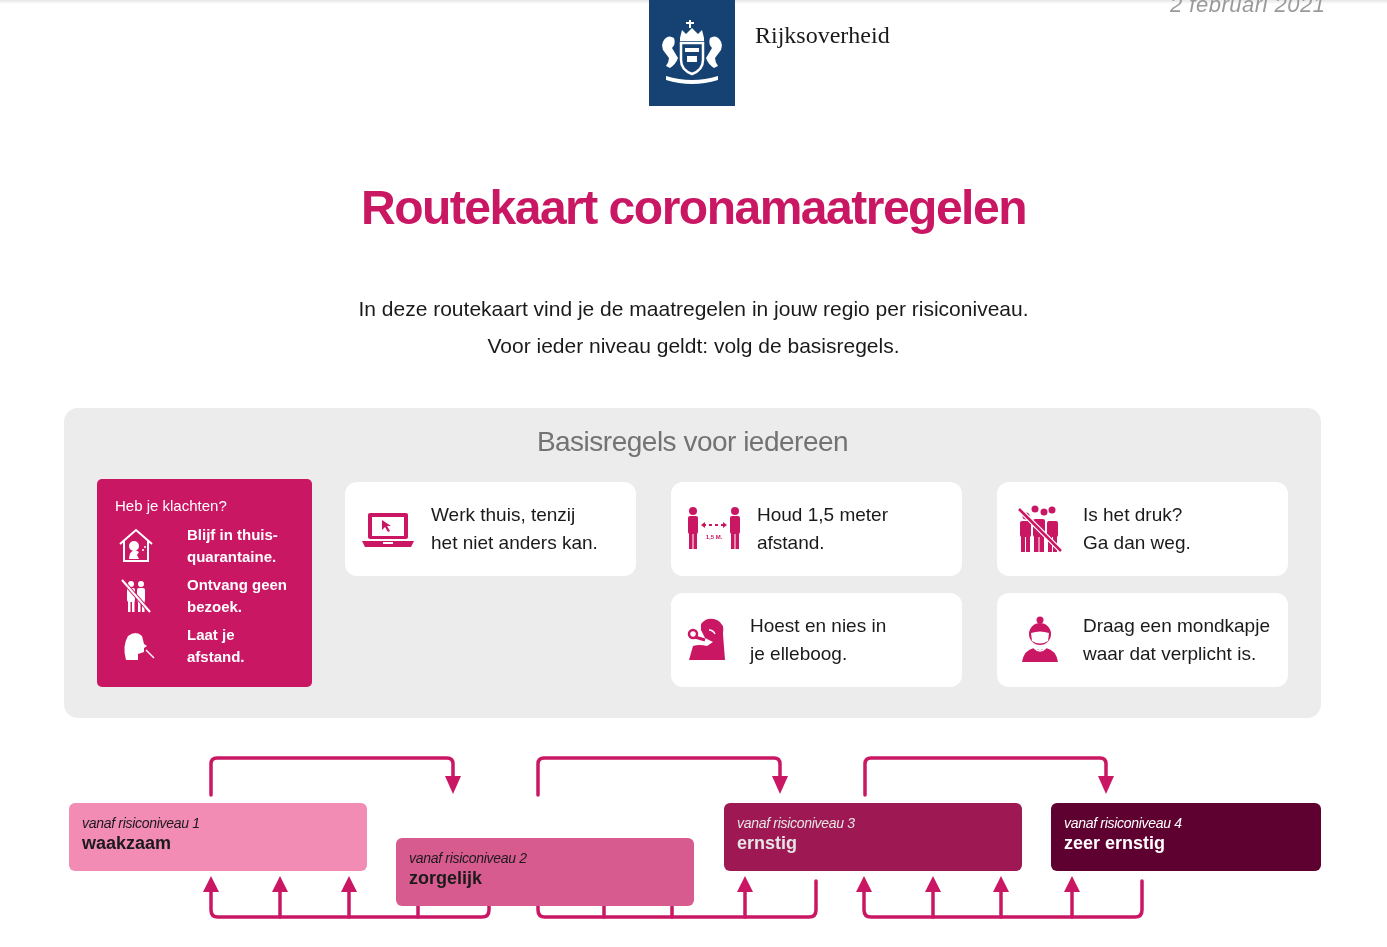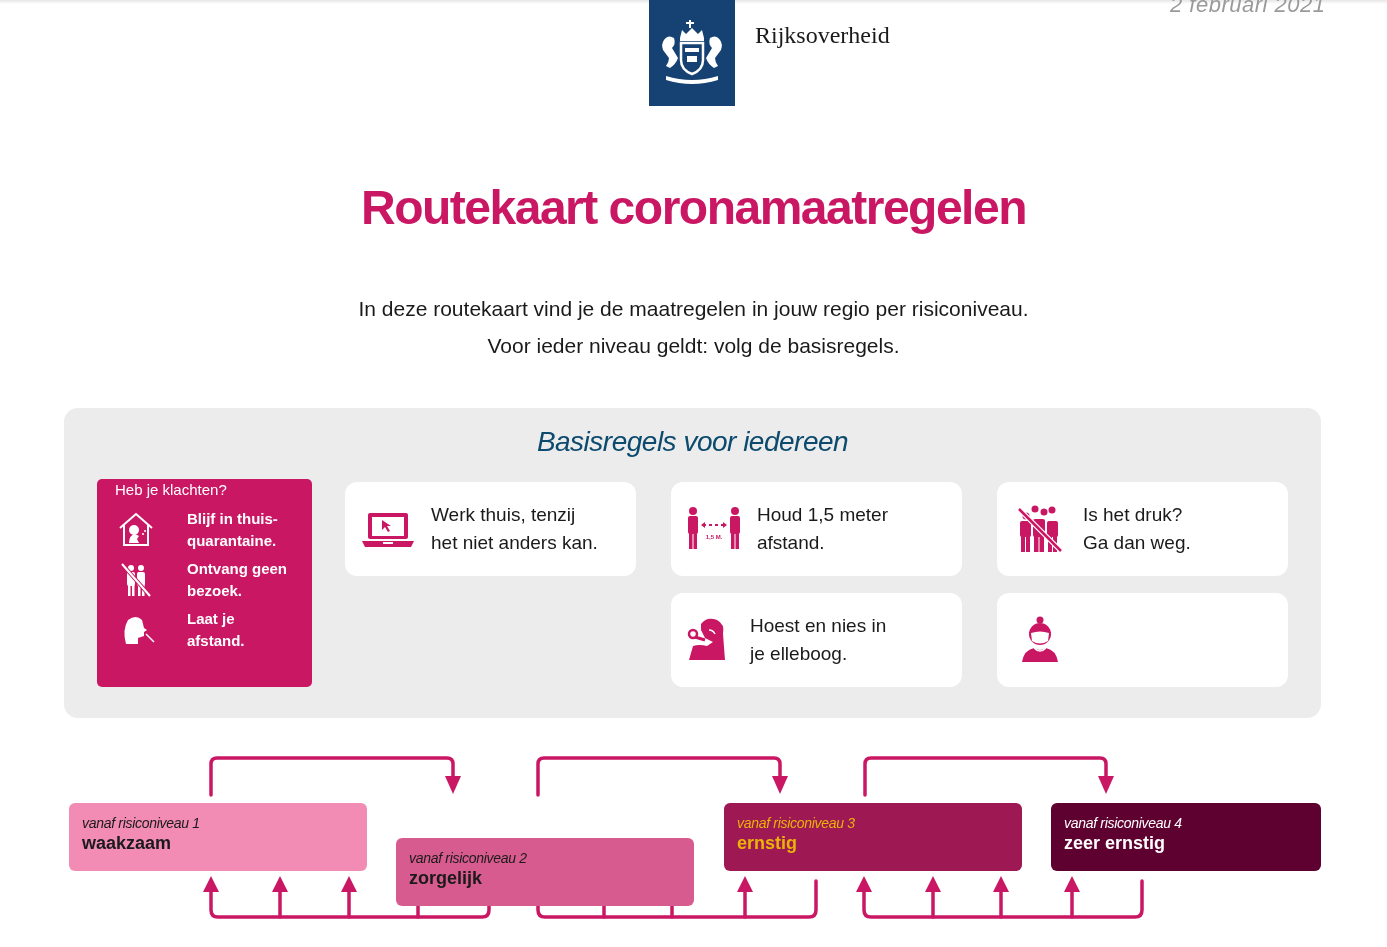--- a/index.html
+++ b/index.html
@@ -5,22 +5,22 @@
   * { box-sizing: border-box; margin: 0; padding: 0; }
   html, body { width: 1387px; height: 947px; background: #ffffff; overflow: hidden; }
   body { font-family: "Liberation Sans", "DejaVu Sans", sans-serif; color: #1a1a1a; position: relative; }
   .topshade { position: absolute; left: 0; top: 0; width: 1387px; height: 4px; background: linear-gradient(#e6e6e6, #ffffff); }
   .logo-block { position: absolute; left: 649px; top: 0; width: 86px; height: 106px; background: #154273; display: flex; align-items: center; justify-content: center; }
   .logo-text { position: absolute; left: 755px; top: 22px; font-family: "Liberation Serif", "DejaVu Serif", serif; font-size: 24px; color: #1a1a1a; }
   .date { position: absolute; left: 1170px; top: -8px; font-size: 22px; font-style: italic; color: #9a9a9a; letter-spacing: 0.5px; }
   .title { position: absolute; left: 0; width: 1387px; top: 180px; text-align: center; font-size: 48px; font-weight: bold; color: #ca1764; letter-spacing: -1.5px; }
   .intro { position: absolute; left: 0; width: 1387px; top: 290px; text-align: center; font-size: 21px; line-height: 37px; color: #1a1a1a; }
   .panel { position: absolute; left: 64px; top: 408px; width: 1257px; height: 310px; background: #ececec; border-radius: 14px; }
-  .panel-title { position: absolute; left: 0; width: 1257px; top: 18px; text-align: center; font-size: 28px; font-style: italic; color: #0c4a6e; letter-spacing: -0.5px; }
-  .klachten { position: absolute; left: 33px; top: 71px; width: 215px; height: 208px; background: #ca1764; border-radius: 5px; color: #ffffff; padding: 2px 18px; }
+  .panel-title { position: absolute; left: 0; width: 1257px; top: 18px; text-align: center; font-size: 28px; color: #737373; letter-spacing: -0.5px; }
+  .klachten { position: absolute; left: 33px; top: 71px; width: 215px; height: 208px; background: #ca1764; border-radius: 5px; color: #ffffff; padding: 18px 18px; }
   .kl-head { font-size: 15px; margin-bottom: 10px; }
   .kl-row { display: flex; align-items: center; margin-bottom: 6px; }
   .kl-icon { width: 42px; height: 42px; flex: 0 0 42px; margin-right: 10px; display: flex; align-items: center; justify-content: center; }
   .kl-text { font-size: 15px; font-weight: bold; line-height: 22px; margin-left: 20px; }
   .card { position: absolute; width: 291px; height: 94px; background: #ffffff; border-radius: 12px; display: flex; align-items: center; padding-left: 14px; }
   .card-icon { width: 58px; height: 58px; flex: 0 0 58px; display: flex; align-items: center; justify-content: center; margin-right: 14px; }
   .card-text { font-size: 19px; line-height: 28px; color: #1a1a1a; }
   .level { position: absolute; top: 803px; height: 68px; border-radius: 6px; padding: 12px 13px; }
   .level .lv-sub { font-size: 14px; font-style: italic; letter-spacing: -0.3px; }
   .level .lv-name { font-size: 18px; font-weight: bold; margin-top: 2px; }
@@ -167,20 +167,21 @@
   <div class="card" style="left:933px; top:185px;">
     <span class="card-icon">
       <svg width="40" height="48" viewBox="0 0 40 48">
           <circle cx="20" cy="4" r="3.5" fill="#ca1764"></circle>
           <circle cx="20" cy="18" r="11" fill="#ca1764"></circle>
           <path d="M11 17 Q20 14 29 17 L28 25 Q20 30 12 25 Z" fill="#fff"></path>
           <path d="M2 46 Q4 34 14 32 Q20 36 26 32 Q36 34 38 46 Z" fill="#ca1764"></path>
           <path d="M14 32 Q20 38 26 32" stroke="#fff" stroke-width="1.5" fill="none"></path>
         </svg>
     </span>
+    <span class="card-text"><span>Draag een mondkapje</span><br><span>waar dat verplicht is.</span></span>
   </div>
 </div>
 
 <svg class="flow" width="1387" height="947">
   <g fill="none" stroke="#ca1764" stroke-width="3.5" stroke-linecap="round" stroke-linejoin="round">
 
     <path d="M211 795 V764 Q211 758 217 758 H447 Q453 758 453 764 V776"></path>
     <path d="M538 795 V764 Q538 758 544 758 H774 Q780 758 780 764 V776"></path>
     <path d="M865 795 V764 Q865 758 871 758 H1100 Q1106 758 1106 764 V776"></path>
 
@@ -219,20 +220,20 @@
 </svg>
 
 <div class="level" style="left:69px; width:298px; background:#f28cb5; color:#1a1a1a;">
   <div class="lv-sub">vanaf risiconiveau 1</div>
   <div class="lv-name">waakzaam</div>
 </div>
 <div class="level" style="left:396px; width:298px; background:#d85b8f; color:#1a1a1a;margin-top:35px;">
   <div class="lv-sub">vanaf risiconiveau 2</div>
   <div class="lv-name">zorgelijk</div>
 </div>
-<div class="level" style="left:724px; width:298px; background:#9e1853; color:#eab308;">
+<div class="level" style="left:724px; width:298px; background:#9e1853; color:#e5e5e5;">
   <div class="lv-sub">vanaf risiconiveau 3</div>
   <div class="lv-name">ernstig</div>
 </div>
 <div class="level" style="left:1051px; width:270px; background:#5e0030; color:#ffffff;">
   <div class="lv-sub">vanaf risiconiveau 4</div>
   <div class="lv-name">zeer ernstig</div>
 </div>
 
 </body></html>

